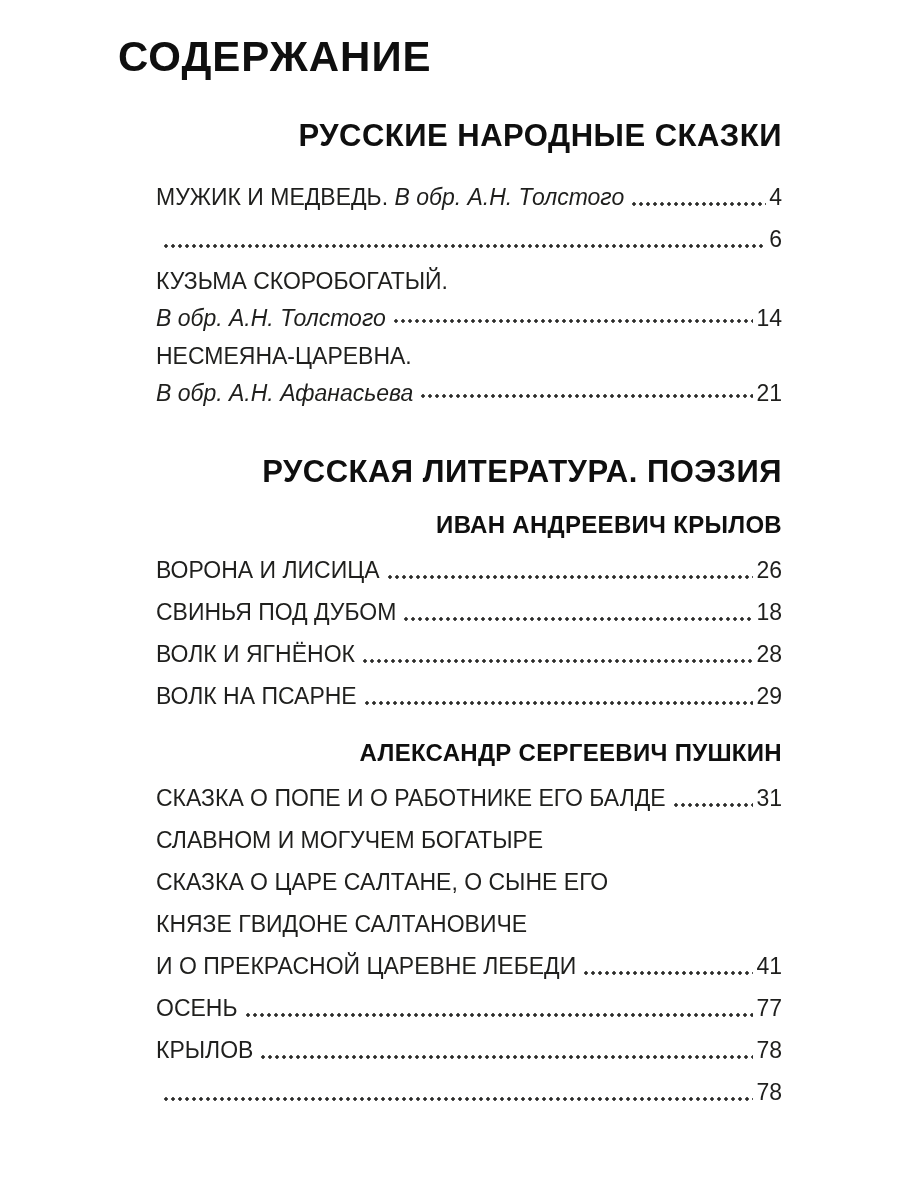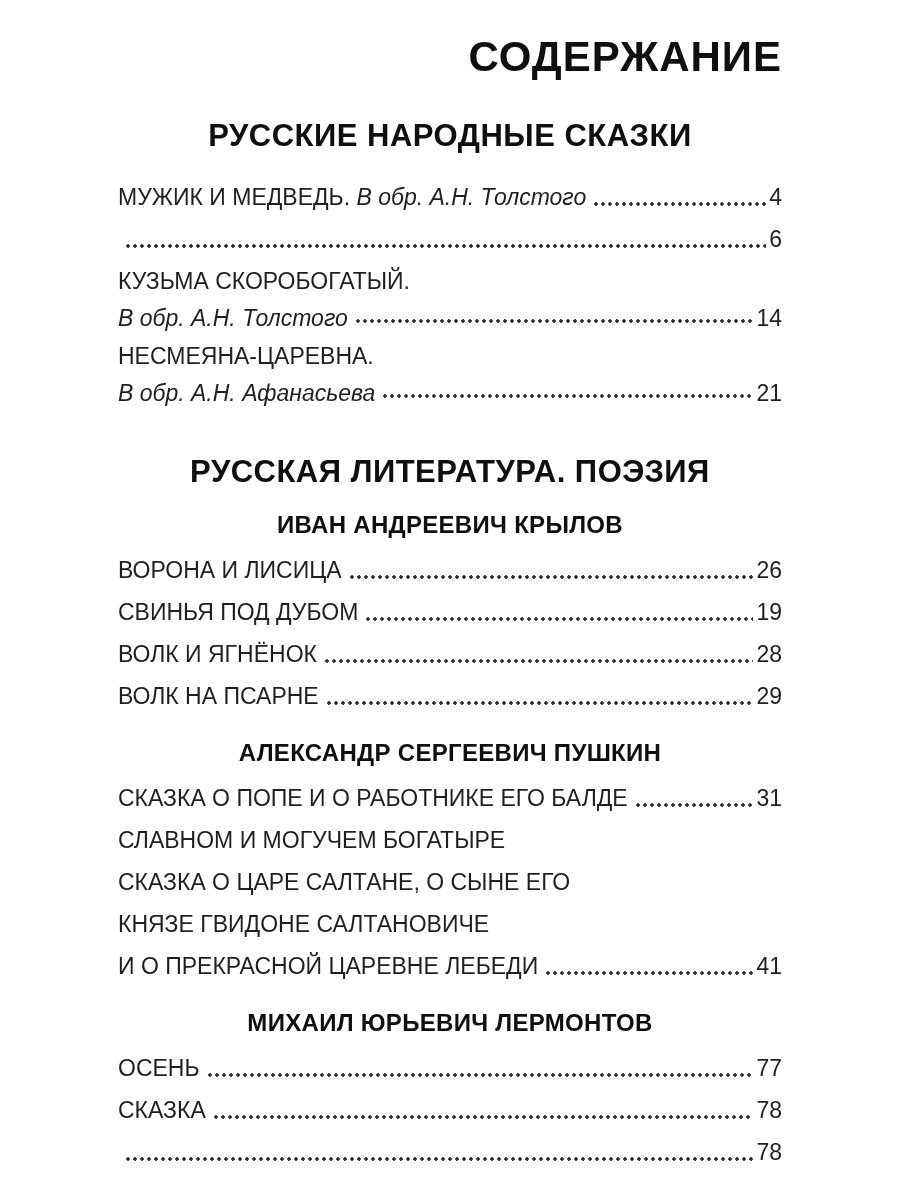--- a/index.html
+++ b/index.html
@@ -16,50 +16,51 @@
     width: 900px;
     height: 1200px;
     padding: 34px 118px 0 118px;
   }
   .title {
     margin: 0 0 38px 0;
     font-size: 42px;
     line-height: 1.1;
     font-weight: bold;
     letter-spacing: 1px;
-    text-align: right;
+    text-align: left;
     color: #0f0f0f;
   }
   .section-heading {
     margin: 0 0 22px 0;
     font-size: 31px;
     line-height: 1.15;
     font-weight: bold;
     letter-spacing: 0.5px;
-    text-align: center;
+    text-align: right;
     color: #0f0f0f;
   }
   .section-heading.second {
     margin-top: 44px;
   }
   .author-heading {
     margin: 22px 0 10px 0;
     font-size: 24px;
     line-height: 28px;
     font-weight: bold;
     letter-spacing: 0.3px;
-    text-align: center;
+    text-align: right;
     color: #0f0f0f;
   }
   .row {
     display: flex;
     align-items: baseline;
     font-size: 23px;
     line-height: 42px;
     color: #1f1f1d;
+    margin-left: 38px;
   }
   .row.cont { line-height: 33px; }
   .entry-title { white-space: nowrap; flex-shrink: 0; }
   .it { font-style: italic; }
   .leader {
     flex: 1 1 auto;
     min-width: 14px;
     height: 4px;
     align-self: flex-end;
     margin: 0 3px 12px 8px;
@@ -116,21 +117,21 @@
   <h3 class="author-heading">ИВАН АНДРЕЕВИЧ КРЫЛОВ</h3>
 
   <div class="row">
     <span class="entry-title">ВОРОНА И ЛИСИЦА</span>
     <span class="leader"></span>
     <span class="pg">26</span>
   </div>
   <div class="row">
     <span class="entry-title">СВИНЬЯ ПОД ДУБОМ</span>
     <span class="leader"></span>
-    <span class="pg">19</span>
+    <span class="pg">18</span>
   </div>
   <div class="row">
     <span class="entry-title">ВОЛК И ЯГНЁНОК</span>
     <span class="leader"></span>
     <span class="pg">28</span>
   </div>
   <div class="row">
     <span class="entry-title">ВОЛК НА ПСАРНЕ</span>
     <span class="leader"></span>
     <span class="pg">29</span>
@@ -152,29 +153,28 @@
   </div>
   <div class="row">
     <span class="entry-title">КНЯЗЕ ГВИДОНЕ САЛТАНОВИЧЕ</span>
   </div>
   <div class="row">
     <span class="entry-title">И О ПРЕКРАСНОЙ ЦАРЕВНЕ ЛЕБЕДИ</span>
     <span class="leader"></span>
     <span class="pg">41</span>
   </div>
 
-  <h3 class="author-heading">МИХАИЛ ЮРЬЕВИЧ ЛЕРМОНТОВ</h3>
 
   <div class="row">
     <span class="entry-title">ОСЕНЬ</span>
     <span class="leader"></span>
     <span class="pg">77</span>
   </div>
   <div class="row">
-    <span class="entry-title">СКАЗКА</span>
+    <span class="entry-title">КРЫЛОВ</span>
     <span class="leader"></span>
     <span class="pg">78</span>
   </div>
   <div class="row">
     <span class="leader"></span>
     <span class="pg">78</span>
   </div>
 
 </div>
 

